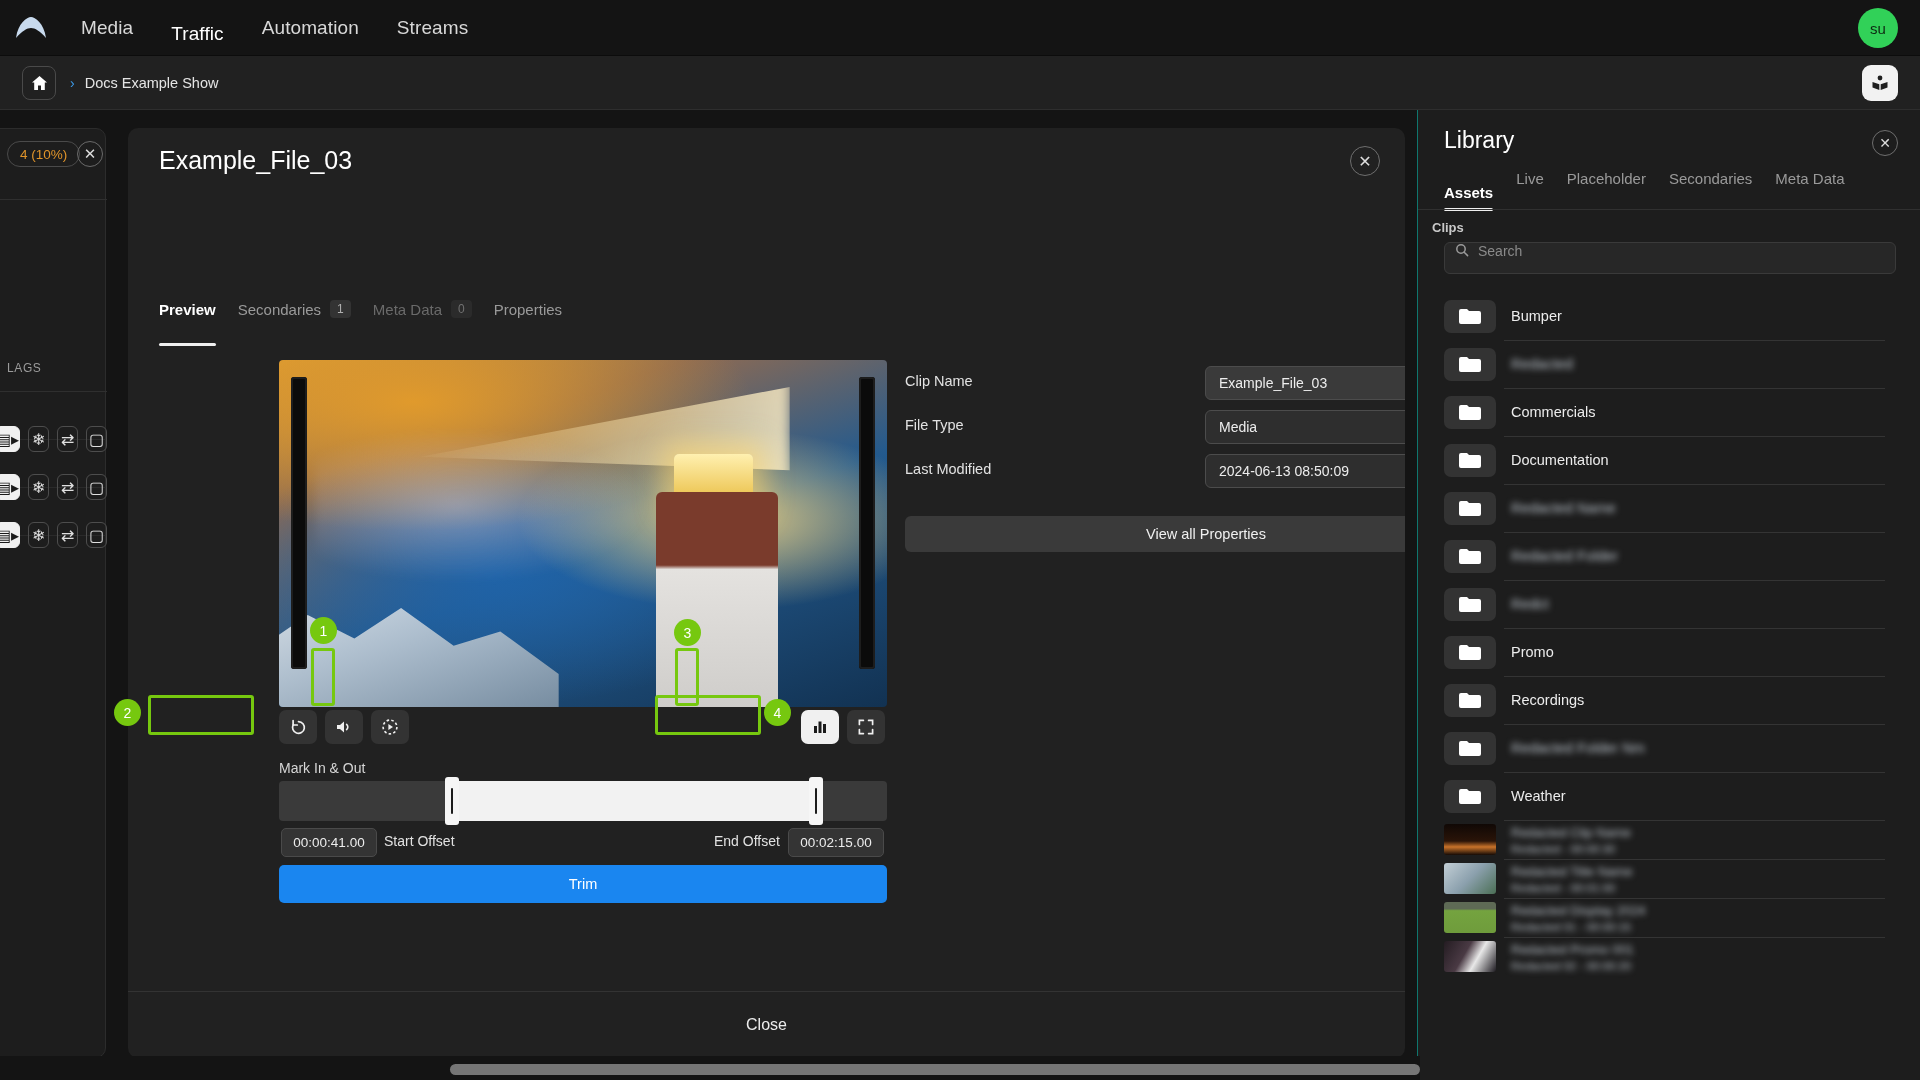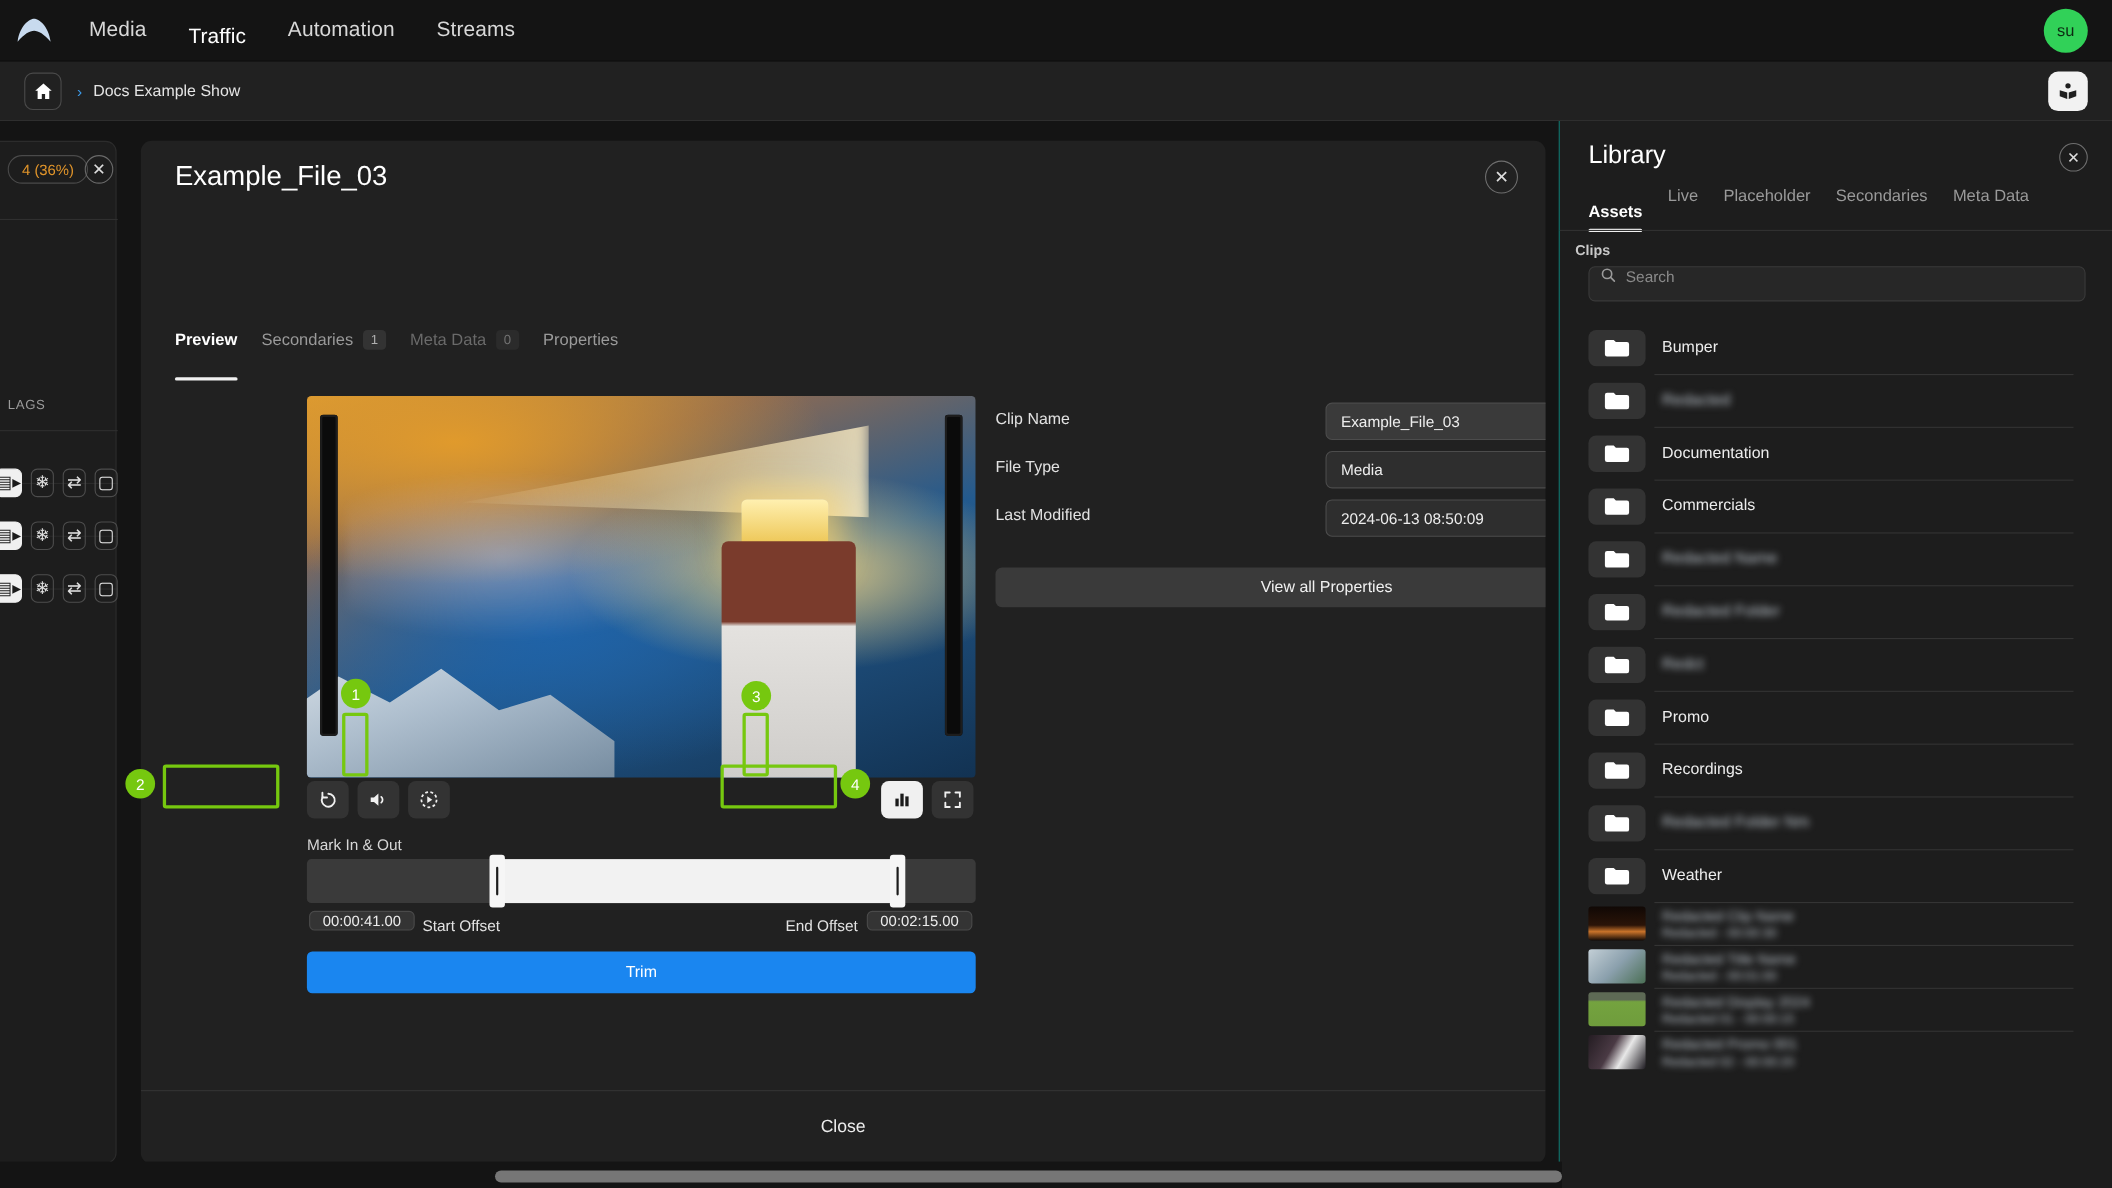--- a/index.html
+++ b/index.html
@@ -177,21 +177,21 @@
     background: #f2f2f2;
   }
   .handle {
     position: absolute; top: -4px; width: 14px; height: 48px;
     background: #f6f6f6; border-radius: 3px;
     display: flex; align-items: center; justify-content: center; cursor: ew-resize;
   }
   .handle::after { content: ""; width: 2px; height: 26px; background: #1d1d1d; border-radius: 1px; }
 
   .offbox {
-    position: absolute; top: 700px; height: 18px; background: #343434;
+    position: absolute; top: 700px; height: 29px; background: #343434;
     border: 1px solid #4a4a4a; border-radius: 5px; color: #ececec;
     font-size: 13.5px; display: flex; align-items: center; justify-content: center;
     cursor: text;
   }
   .offlabel { position: absolute; top: 705px; font-size: 14px; color: #e2e2e2; }
 
   .trim {
     position: absolute; left: 151px; top: 737px; width: 608px; height: 38px;
     background: #1a86f0; border-radius: 5px; color: #fff; font-size: 14.5px;
     display: flex; align-items: center; justify-content: center; cursor: pointer;
@@ -332,21 +332,21 @@
     <div class="bookbtn">
       <svg width="20" height="20" viewBox="0 0 20 20">
         <circle cx="10" cy="5" r="2.4" fill="#1f1f1f"></circle>
         <path d="M2.5 9 L9.3 11.2 L9.3 17 L2.5 14.6 Z" fill="#1f1f1f"></path>
         <path d="M17.5 9 L10.7 11.2 L10.7 17 L17.5 14.6 Z" fill="#1f1f1f"></path>
       </svg>
     </div>
   </div>
 
   <div class="leftpeek">
-    <div class="peek-badge">4 (36%)</div>
+    <div class="peek-badge">4 (10%)</div>
     <div class="peek-x">✕</div>
     <div class="peek-sep"></div>
     <div class="peek-head">LAGS</div>
     <div class="peek-sep2"></div>
 
     <div class="peek-sepr" style="top:310px"></div>
     <div class="peek-row" style="top:286px">
       <div class="mini filled">▤▸</div>
       <div class="mini">❄</div>
       <div class="mini">⇄</div>
@@ -515,30 +515,30 @@
         </div>
         <span class="rowlabel blur">Redacted</span>
       </div>
 
       <div class="librow">
         <div class="folder">
           <svg width="24" height="17" viewBox="0 0 24 17">
               <path d="M1 3 a2 2 0 0 1 2-2 h6 l2 2 h10 a2 2 0 0 1 2 2 v9 a2 2 0 0 1-2 2 H3 a2 2 0 0 1-2-2 Z" fill="#fff"></path>
             </svg>
         </div>
+        <span class="rowlabel">Commercials</span>
+      </div>
+
+      <div class="librow">
+        <div class="folder">
+          <svg width="24" height="17" viewBox="0 0 24 17">
+              <path d="M1 3 a2 2 0 0 1 2-2 h6 l2 2 h10 a2 2 0 0 1 2 2 v9 a2 2 0 0 1-2 2 H3 a2 2 0 0 1-2-2 Z" fill="#fff"></path>
+            </svg>
+        </div>
         <span class="rowlabel">Documentation</span>
-      </div>
-
-      <div class="librow">
-        <div class="folder">
-          <svg width="24" height="17" viewBox="0 0 24 17">
-              <path d="M1 3 a2 2 0 0 1 2-2 h6 l2 2 h10 a2 2 0 0 1 2 2 v9 a2 2 0 0 1-2 2 H3 a2 2 0 0 1-2-2 Z" fill="#fff"></path>
-            </svg>
-        </div>
-        <span class="rowlabel">Commercials</span>
       </div>
 
       <div class="librow">
         <div class="folder">
           <svg width="24" height="17" viewBox="0 0 24 17">
               <path d="M1 3 a2 2 0 0 1 2-2 h6 l2 2 h10 a2 2 0 0 1 2 2 v9 a2 2 0 0 1-2 2 H3 a2 2 0 0 1-2-2 Z" fill="#fff"></path>
             </svg>
         </div>
         <span class="rowlabel blur">Redacted Name</span>
       </div>

